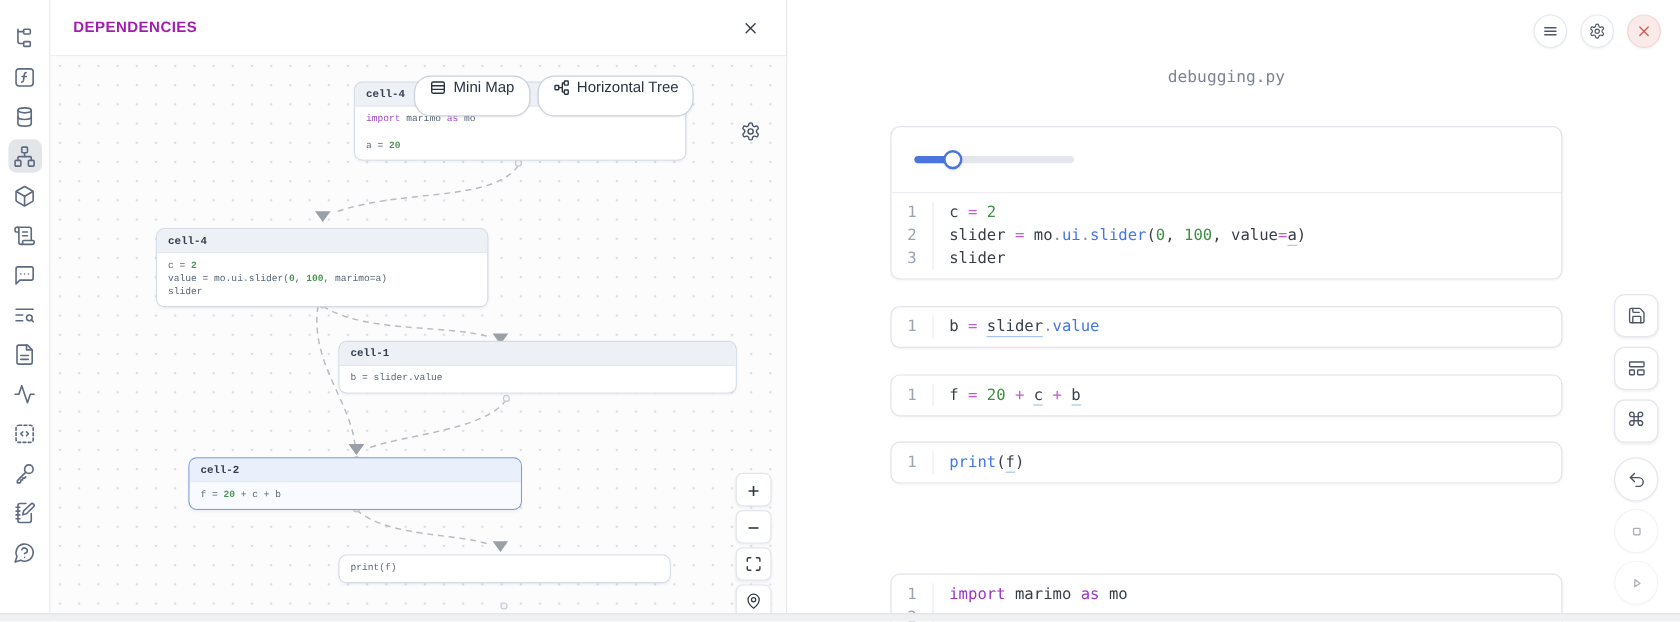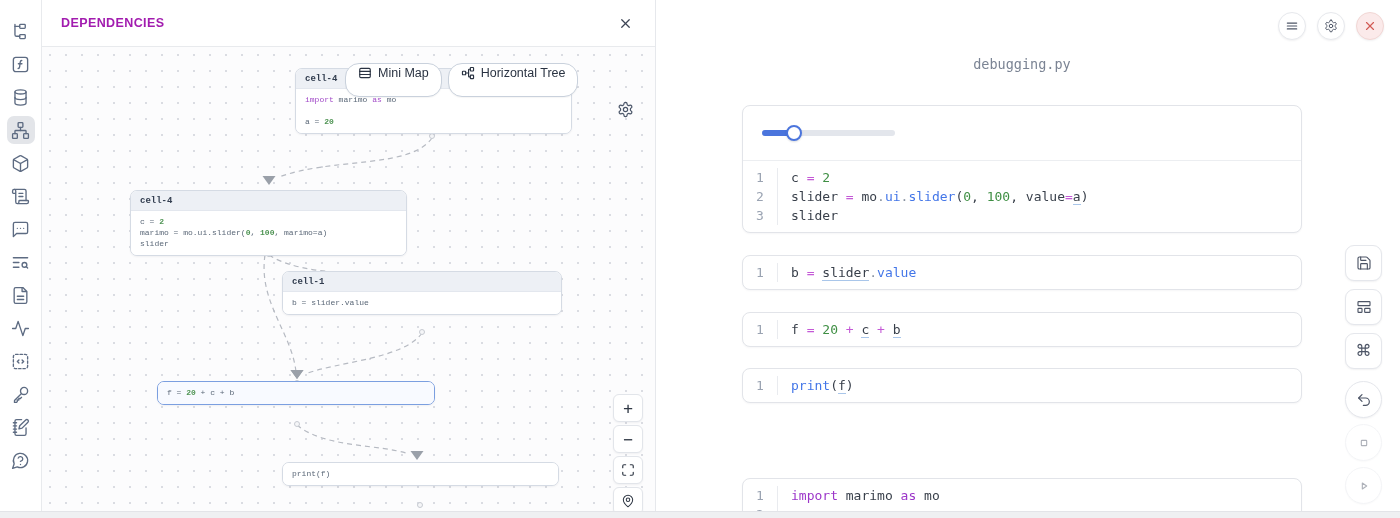--- a/index.html
+++ b/index.html
@@ -255,27 +255,28 @@
         <circle cx="378" cy="458" r="2.5" class="edot"></circle>
         <circle cx="255" cy="336" r="2.5" class="edot"></circle>
       </svg>
     <div id="graph-nodes">
         <div class="gnode" style="left: 253px; top: 21px; width: 277px;">
           <div class="gnode-h">cell-4</div>
           <div class="gnode-b"><div class="gline"><span class="tk-kw">import</span><span> marimo </span><span class="tk-kw">as</span><span> mo</span></div><div class="gline"><span></span></div><div class="gline"><span>a = </span><span class="tk-num">20</span></div></div>
         </div>
         <div class="gnode" style="left: 88px; top: 143px; width: 277px;">
           <div class="gnode-h">cell-4</div>
-          <div class="gnode-b"><div class="gline"><span>c = </span><span class="tk-num">2</span></div><div class="gline"><span>marimo = mo.ui.slider(</span><span class="tk-num">0</span><span>, </span><span class="tk-num">100</span><span>, marimo=a)</span></div><div class="gline"><span>slider</span></div></div>
-        </div>
-        <div class="gnode" style="left: 240px; top: 224px; width: 280px;">
+          <div class="gnode-b"><div class="gline"><span>c = </span><span class="tk-num">2</span></div><div class="gline"><span>value = mo.ui.slider(</span><span class="tk-num">0</span><span>, </span><span class="tk-num">100</span><span>, marimo=a)</span></div><div class="gline"><span>slider</span></div></div>
+        </div>
+        <div class="gnode" style="left: 240px; top: 237px; width: 332px;">
           <div class="gnode-h">cell-1</div>
           <div class="gnode-b"><div class="gline"><span>b = slider.value</span></div></div>
         </div>
         <div class="gnode selected" style="left: 115px; top: 334px; width: 278px;">
+          <div class="gnode-h">cell-2</div>
           <div class="gnode-b"><div class="gline"><span>f = </span><span class="tk-num">20</span><span> + c + b</span></div></div>
         </div>
         <div class="gnode" style="left: 240px; top: 415px; width: 277px;">
           <div class="gnode-b"><div class="gline"><span>print(f)</span></div></div>
         </div>
       </div>
 
     <div class="vtoolbar">
       <button class="tb-btn">
         <svg viewBox="0 0 24 24" fill="none" stroke="currentColor" stroke-width="2" stroke-linecap="round">

